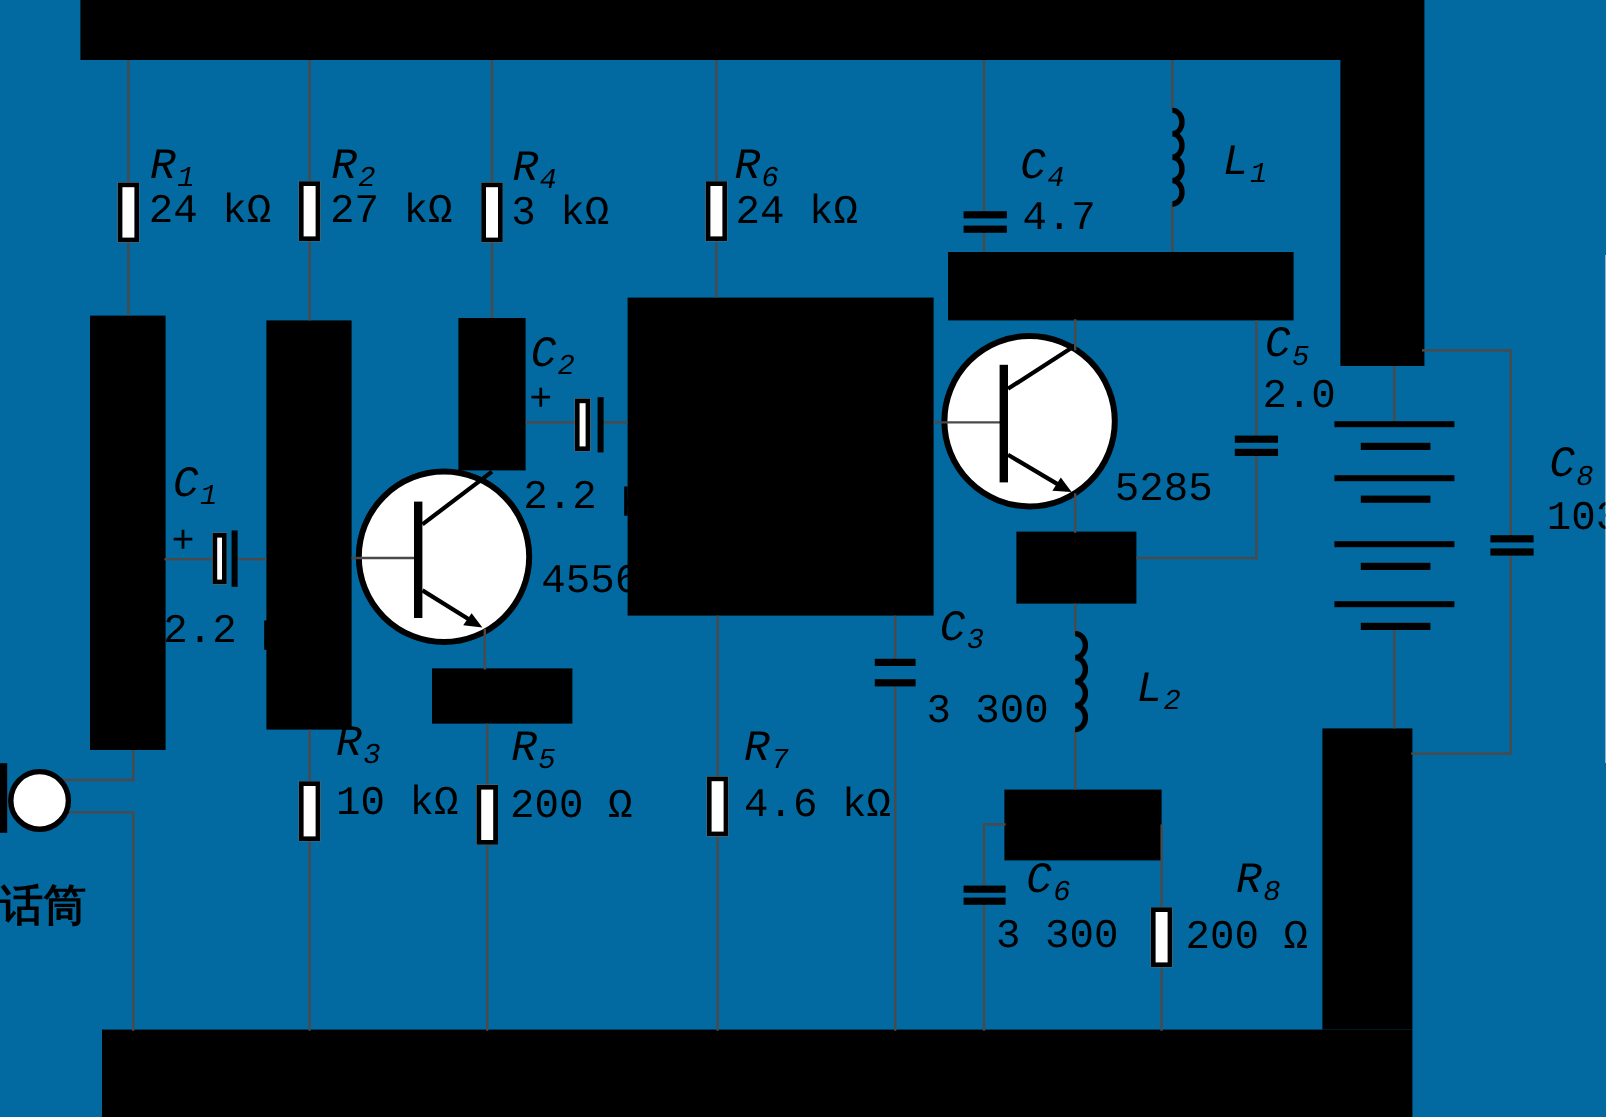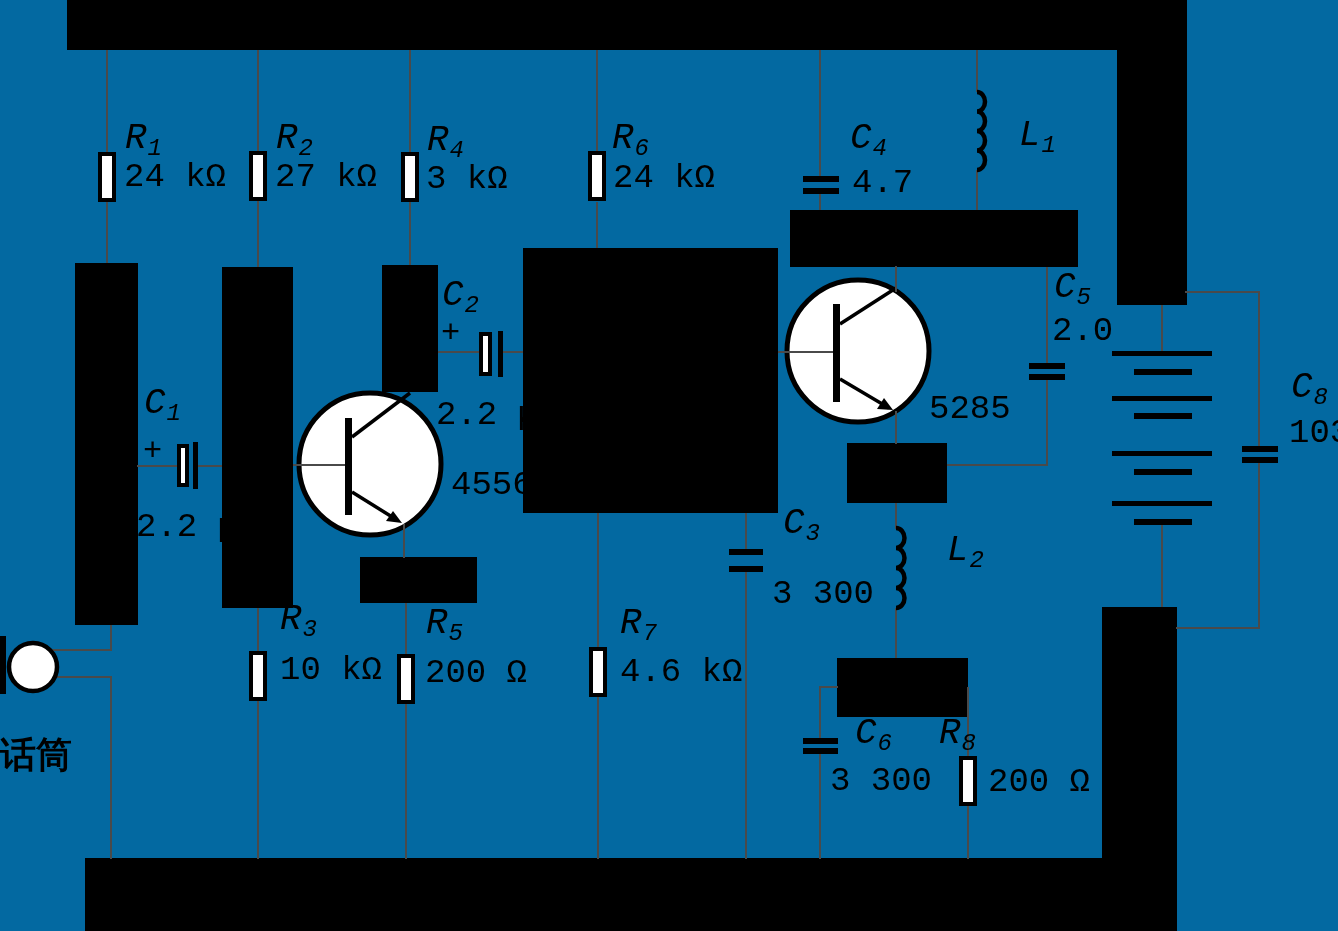--- a/index.html
+++ b/index.html
@@ -167,21 +167,21 @@
 
   <div class="lbl" style="left:280px;top:602px"><span>R</span><span class="sub">3</span></div>
   <div class="val" style="left:280px;top:653px">10 kΩ</div>
 
   <div class="lbl" style="left:426px;top:606px"><span>R</span><span class="sub">5</span></div>
   <div class="val" style="left:425px;top:656px">200 Ω</div>
 
   <div class="lbl" style="left:620px;top:606px"><span>R</span><span class="sub">7</span></div>
   <div class="val" style="left:620px;top:655px">4.6 kΩ</div>
 
-  <div class="lbl" style="left:939px;top:716px"><span>R</span><span class="sub">8</span></div>
+  <div class="lbl" style="left:1030px;top:716px"><span>R</span><span class="sub">8</span></div>
   <div class="val" style="left:988px;top:765px">200 Ω</div>
 
   <div class="lbl" style="left:144px;top:386px"><span>C</span><span class="sub">1</span></div>
   <div class="plus" style="left:143px;top:436px">+</div>
   <div class="val" style="left:136px;top:510px">2.2 µF</div>
 
   <div class="lbl" style="left:442px;top:278px"><span>C</span><span class="sub">2</span></div>
   <div class="plus" style="left:441px;top:318px">+</div>
   <div class="val" style="left:436px;top:398px">2.2 µF</div>
 
@@ -194,20 +194,20 @@
   <div class="lbl" style="left:1054px;top:270px"><span>C</span><span class="sub">5</span></div>
   <div class="val" style="left:1052px;top:314px">2.0</div>
 
   <div class="lbl" style="left:855px;top:716px"><span>C</span><span class="sub">6</span></div>
   <div class="val" style="left:830px;top:764px">3 300</div>
 
   <div class="lbl" style="left:1291px;top:370px"><span>C</span><span class="sub">8</span></div>
   <div class="val" style="left:1289px;top:416px">103</div>
 
   <div class="lbl" style="left:1019px;top:118px"><span>L</span><span class="sub">1</span></div>
-  <div class="lbl" style="left:947px;top:533px"><span>L</span><span class="sub">2</span></div>
+  <div class="lbl" style="left:947px;top:557px"><span>L</span><span class="sub">2</span></div>
 
   <div class="val" style="left:451px;top:468px">4556</div>
   <div class="val" style="left:929px;top:392px">5285</div>
 
   <div class="cjk" style="left:0;top:740px">话筒</div>
 
 </div>
 
 </body></html>

